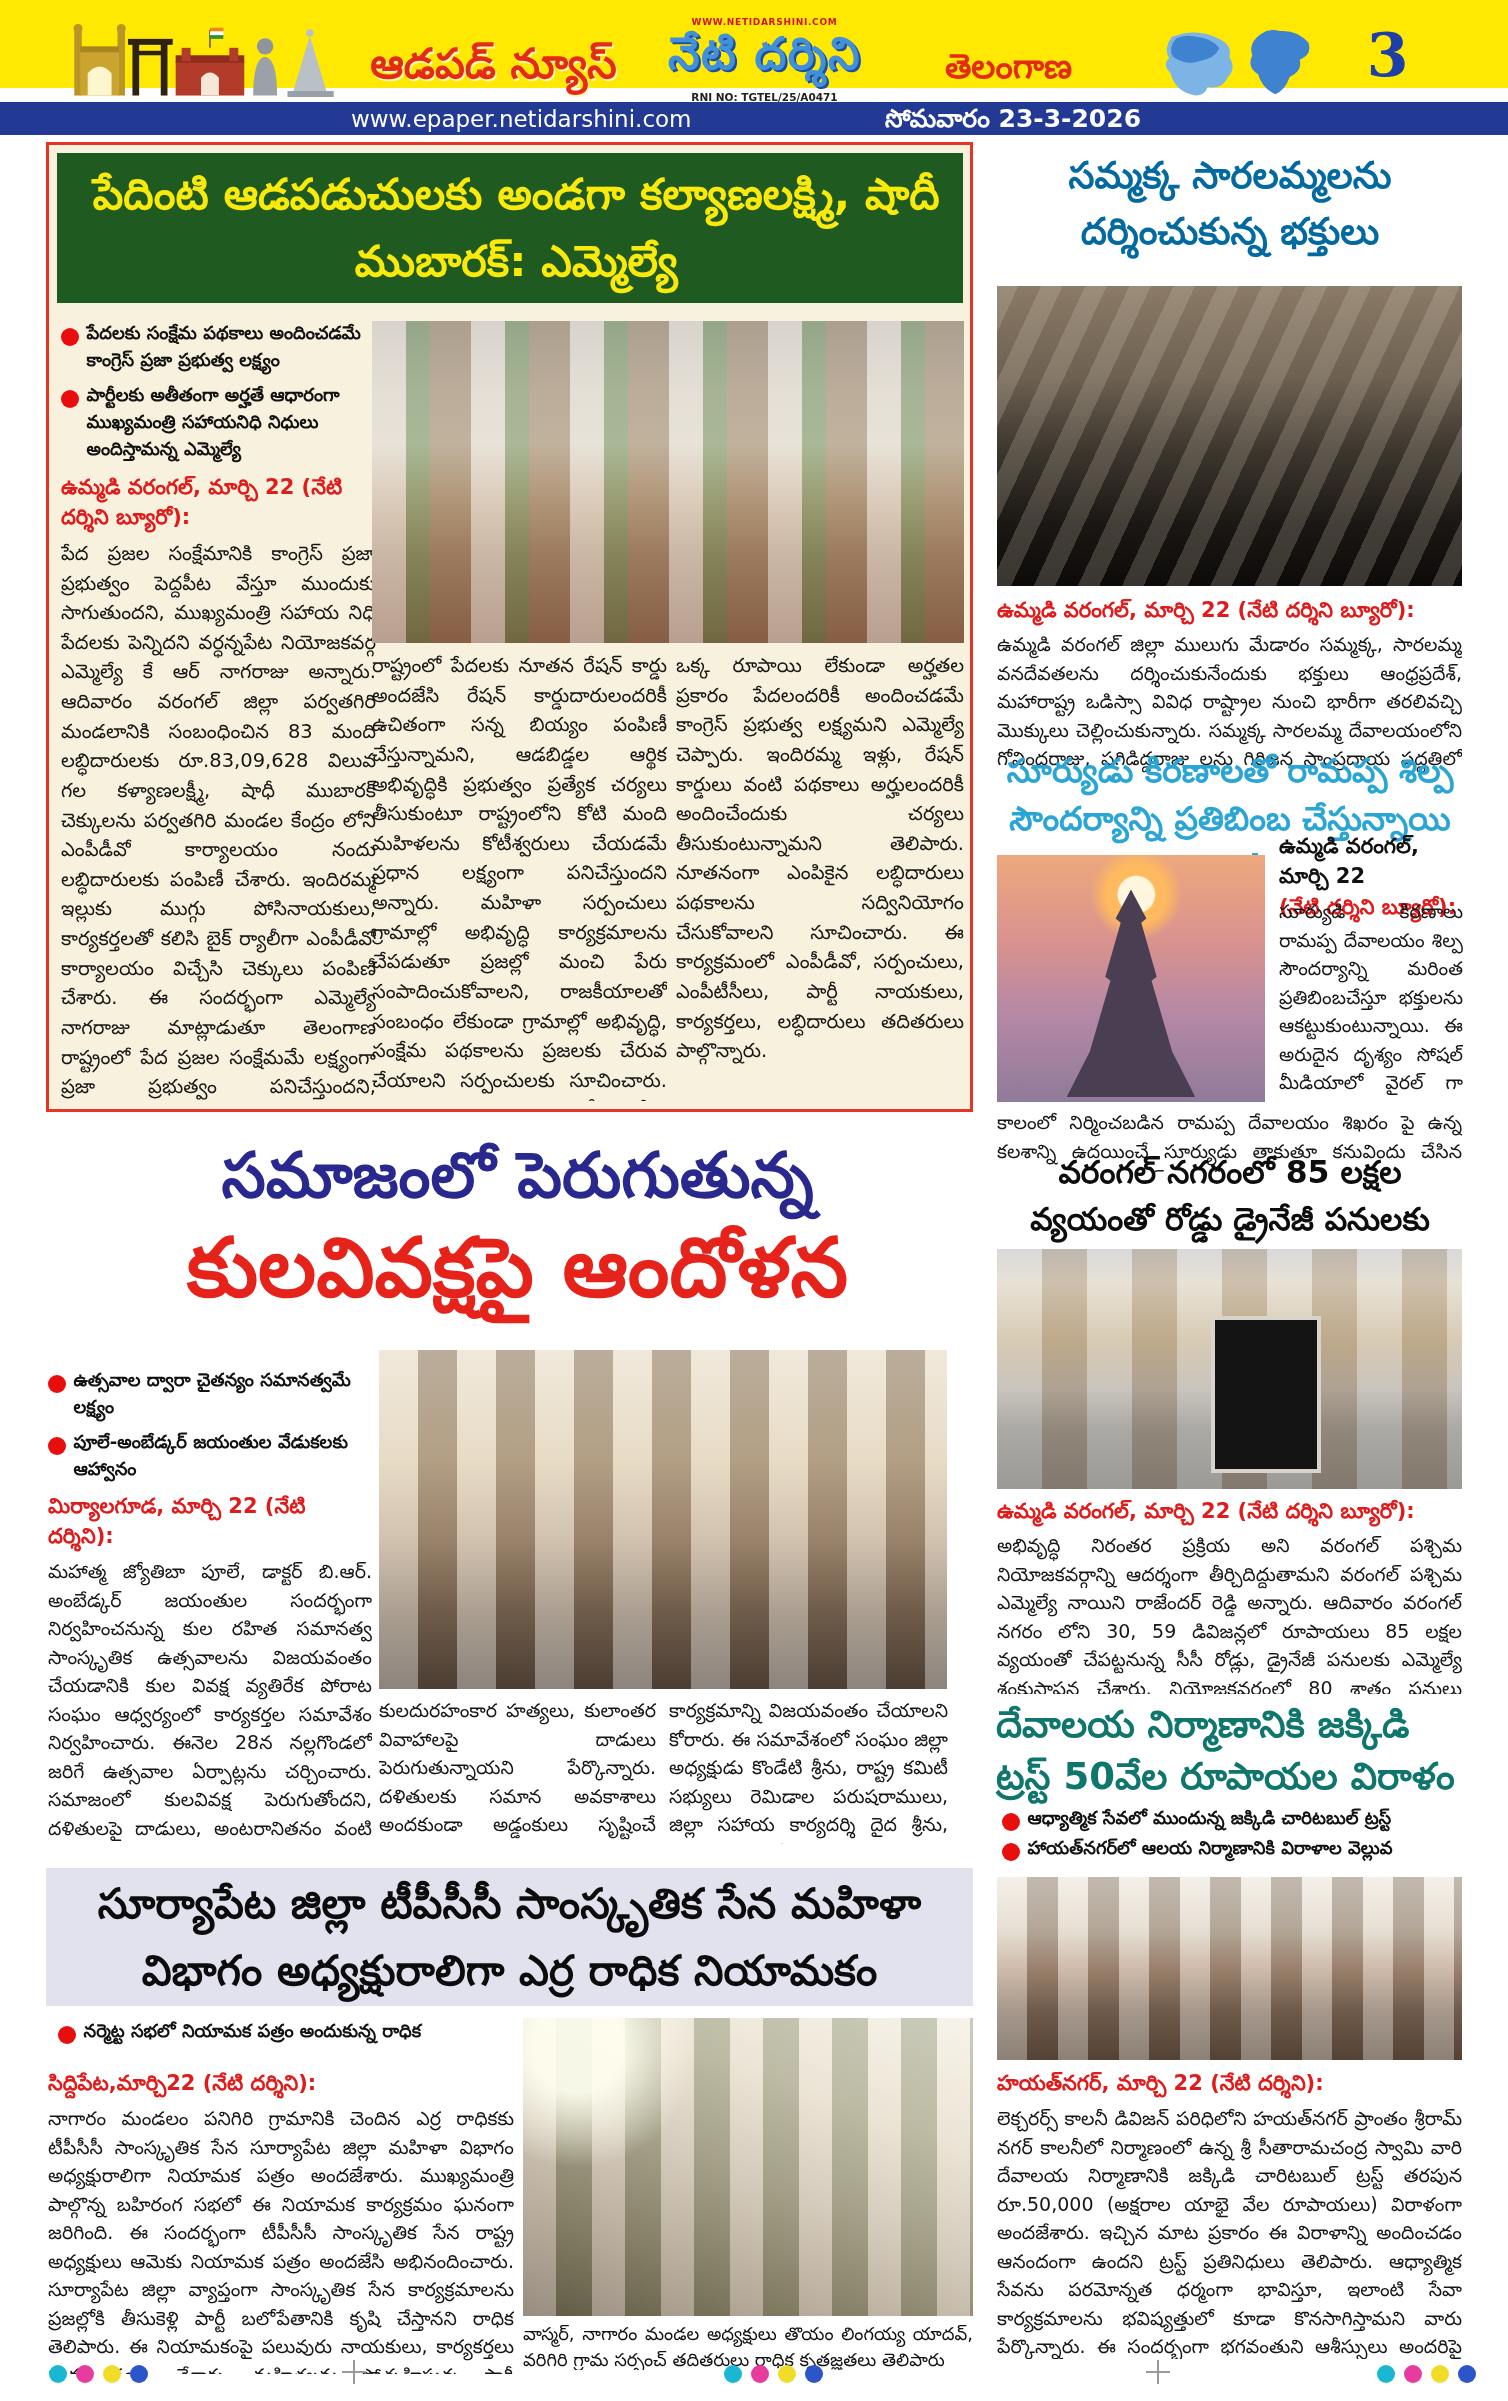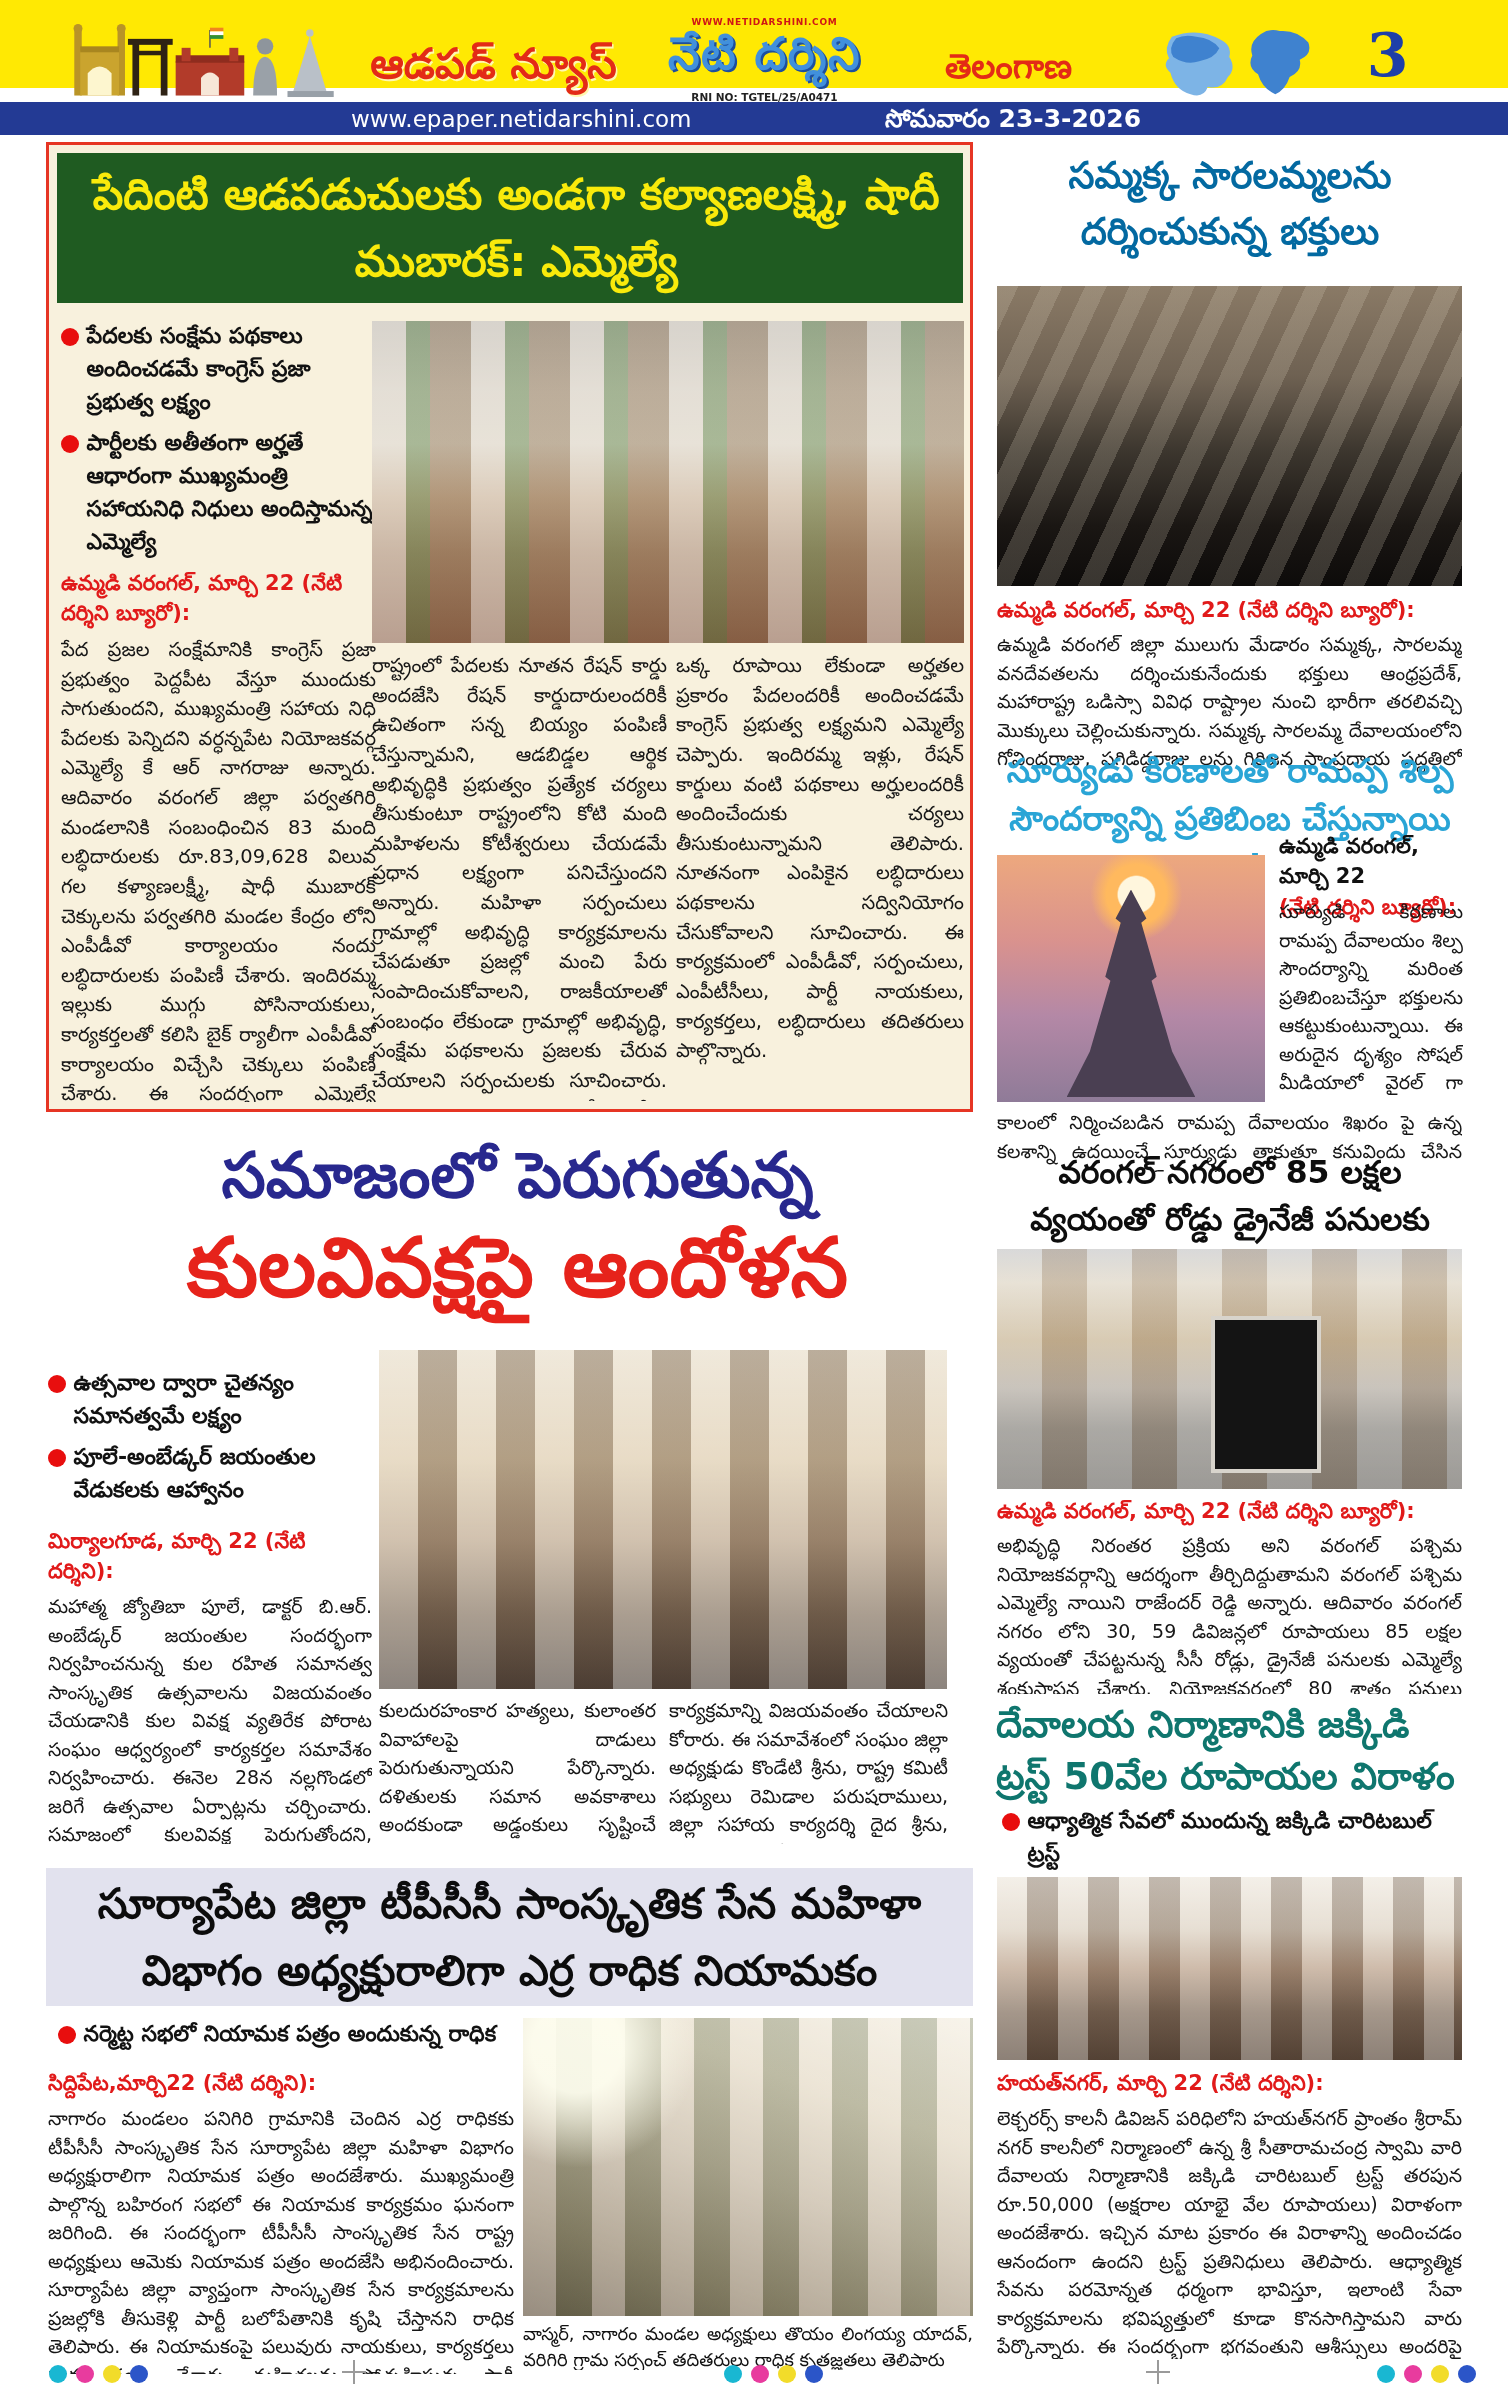--- a/index.html
+++ b/index.html
@@ -18,21 +18,21 @@
   .region{font-size:34px;font-weight:800;color:#e32b16;text-align:center;}
   .pageno{font-size:60px;font-weight:700;color:#1e3fa8;font-family:"DejaVu Serif","Liberation Serif",serif;}
   .topbar{background:#233a94;}
   .site{font-size:23px;color:#ffffff;}
   .dateline{font-size:25px;font-weight:700;color:#ffffff;}
   
   .bt{font-size:19.5px;line-height:1.52;text-align:justify;color:#161616;overflow:hidden;}
   .bt-sm{font-size:19px;line-height:1.5;text-align:justify;color:#161616;overflow:hidden;}
   .byline{font-size:21px;font-weight:700;color:#e11a1a;line-height:1.45;}
   .byline-black{font-size:21px;font-weight:700;color:#111;line-height:1.45;}
-  .bul{display:flex;gap:7.5px;align-items:flex-start;font-weight:700;font-size:22px;line-height:1.5;color:#121212;margin-bottom:7.5px;}
+  .bul{display:flex;gap:7.5px;align-items:flex-start;font-weight:700;font-size:18px;line-height:1.5;color:#121212;margin-bottom:7.5px;}
   .dot{flex:0 0 auto;width:18px;height:18px;border-radius:50%;background:#e80e0e;margin-top:9px;}
   .photo{background-size:cover;}
   
   .mainbox{border:3.7px solid #e63524;background:#f8f1dd;}
   .greenhead{background:#1f5b21;color:#f9ea0b;font-weight:800;font-size:43px;line-height:1.55;
              display:flex;align-items:center;justify-content:center;text-align:center;padding:4.5px 10.5px;}
   .h-maroon{font-size:37px;font-weight:800;color:#0369a1;text-align:center;line-height:1.5;}
   .h-cyan{font-size:33px;font-weight:800;color:#2aa5d6;text-align:center;line-height:1.45;}
   .h-black{font-size:31.5px;font-weight:800;color:#0d0d0d;text-align:center;line-height:1.5;}
   .h-magenta{font-size:37px;font-weight:800;color:#0f766e;text-align:left;line-height:1.4;}
@@ -201,21 +201,21 @@
 
   <div class="abs" style="left:48px;top:1366px;width:324px;height:478px;overflow:hidden;">
     <div class="bul">
       <span class="dot"></span>
       <span>ఉత్సవాల ద్వారా చైతన్యం సమానత్వమే లక్ష్యం</span>
     </div>
     <div class="bul">
       <span class="dot"></span>
       <span>పూలే-అంబేడ్కర్ జయంతుల వేడుకలకు ఆహ్వానం</span>
     </div>
-    <div class="byline" style="margin-top:20px;">మిర్యాలగూడ, మార్చి 22 (నేటి దర్శిని):</div>
+    <div class="byline" style="margin-top:9px;">మిర్యాలగూడ, మార్చి 22 (నేటి దర్శిని):</div>
     <div class="bt-sm" style="margin-top:6px;">మహాత్మ జ్యోతిబా పూలే, డాక్టర్ బి.ఆర్. అంబేడ్కర్ జయంతుల సందర్భంగా నిర్వహించనున్న కుల రహిత సమానత్వ సాంస్కృతిక ఉత్సవాలను విజయవంతం చేయడానికి కుల వివక్ష వ్యతిరేక పోరాట సంఘం ఆధ్వర్యంలో కార్యకర్తల సమావేశం నిర్వహించారు. ఈనెల 28న నల్లగొండలో జరిగే ఉత్సవాల ఏర్పాట్లను చర్చించారు. సమాజంలో కులవివక్ష పెరుగుతోందని, దళితులపై దాడులు, అంటరానితనం వంటి అనాగరిక దురాచారాలు కొనసాగుతున్నాయని వక్తలు ఆందోళన వ్యక్తం చేశారు. నేటికీ కుల వివక్ష క్షేత్రస్థాయిలో రూపం మార్చుకుంటోందని, కులం–మతం పేరుతో సమాజంలో విభజనలు సృష్టించే కుట్రలు కొనసాగుతున్నాయని ఆవేదన వ్యక్తం చేశారు.</div>
   </div>
 
   <div class="abs photo ph-meeting" style="left:379px;top:1350px;width:568px;height:339px;"></div>
   <div class="abs bt-sm" style="left:379px;top:1696px;width:277px;height:148px;">కులదురహంకార హత్యలు, కులాంతర వివాహాలపై దాడులు పెరుగుతున్నాయని పేర్కొన్నారు. దళితులకు సమాన అవకాశాలు అందకుండా అడ్డంకులు సృష్టించే పరిస్థితులు బహిరంగంగా కనిపిస్తున్నాయని తెలిపారు. ఈ నేపథ్యంలో పూలే–అంబేడ్కర్ జనజాతర ద్వారా కులరహిత సమానత్వం కోసం సామాజిక సాంస్కృతిక ఉత్సవాలు నిర్వహిస్తున్నామని, ఉద్యోగ, ఉపాధ్యాయ సంఘాలు, సామాజిక సంస్థలు, ప్రజా సంఘాలు, ప్రజాతంత్ర వాదులు పెద్ద సంఖ్యలో పాల్గొని</div>
   <div class="abs bt-sm" style="left:669px;top:1696px;width:279px;height:148px;">కార్యక్రమాన్ని విజయవంతం చేయాలని కోరారు. ఈ సమావేశంలో సంఘం జిల్లా అధ్యక్షుడు కొండేటి శ్రీను, రాష్ట్ర కమిటీ సభ్యులు రెమిడాల పరుషరాములు, జిల్లా సహాయ కార్యదర్శి దైద శ్రీను, ఉపాధ్యక్షులు కోడిరెక్క మల్లయ్య, జిల్లా కమిటీ సభ్యులు దోరేపల్లి మల్లయ్య, యేసు, నల్ల రామస్వామి, బొంగరల వెంకటయ్య తదితరులు పాల్గొన్నారు.</div>
 
   <div class="abs headbox" style="left:46px;top:1868px;width:927px;height:138px;">సూర్యాపేట జిల్లా టీపీసీసీ సాంస్కృతిక సేన మహిళా విభాగం అధ్యక్షురాలిగా ఎర్ర రాధిక నియామకం</div>
   <div class="abs bul" style="left:58px;top:2017px;width:555px;">
     <span class="dot"></span>

